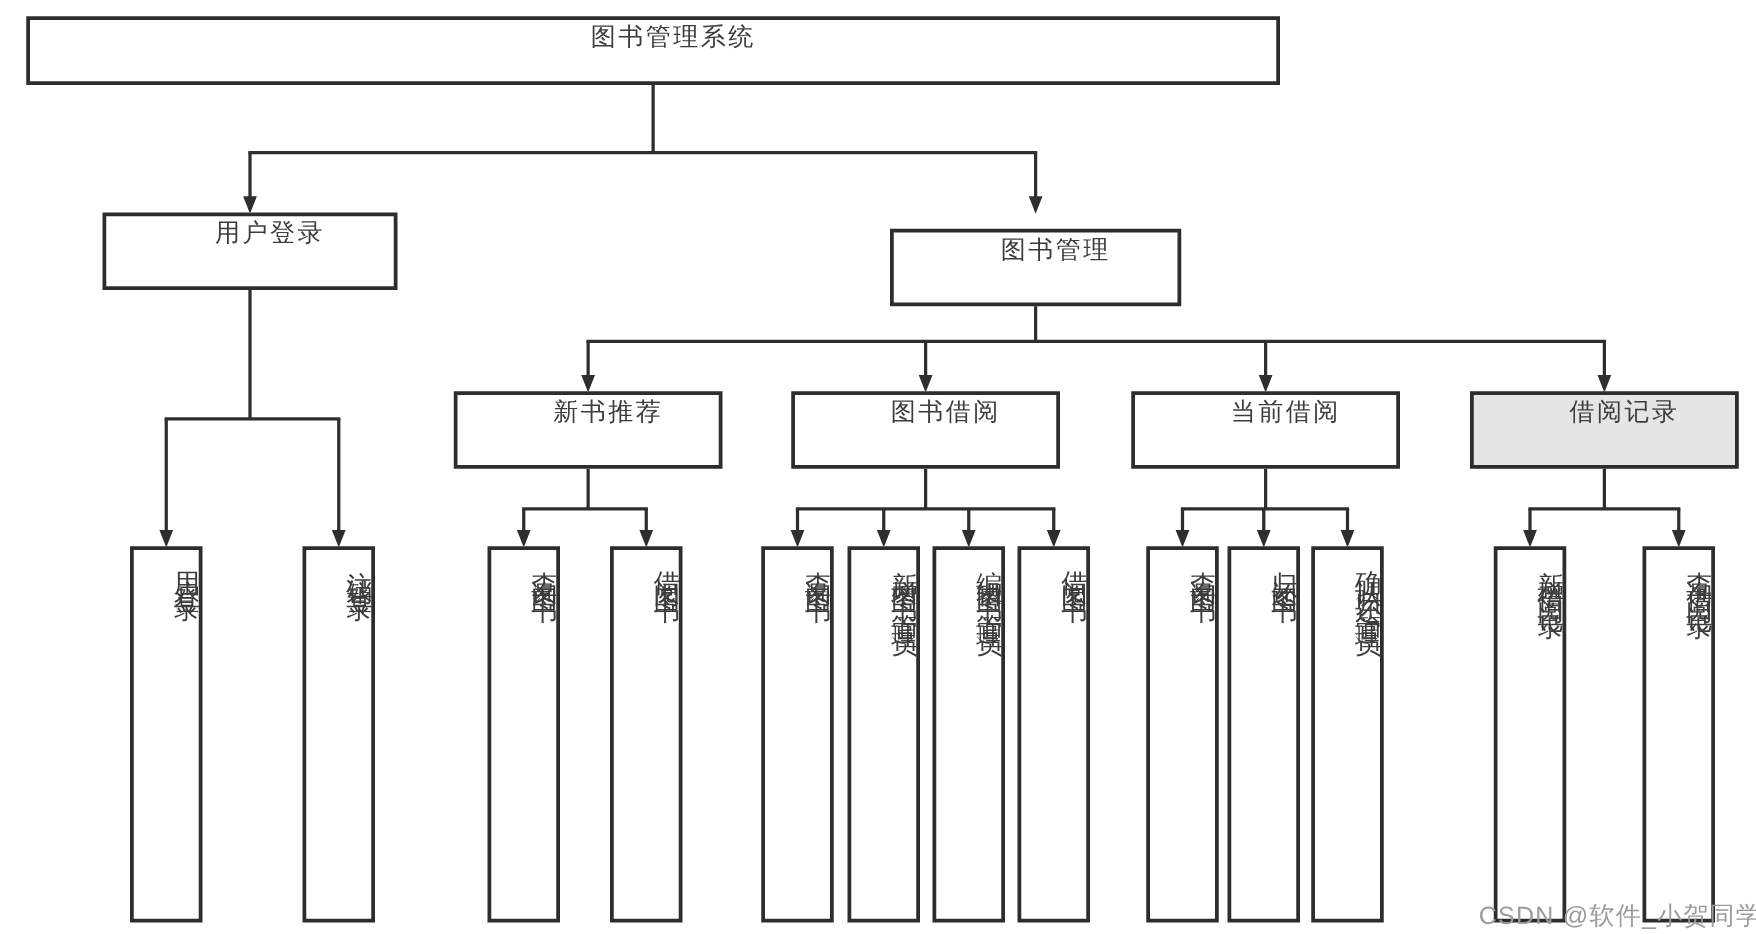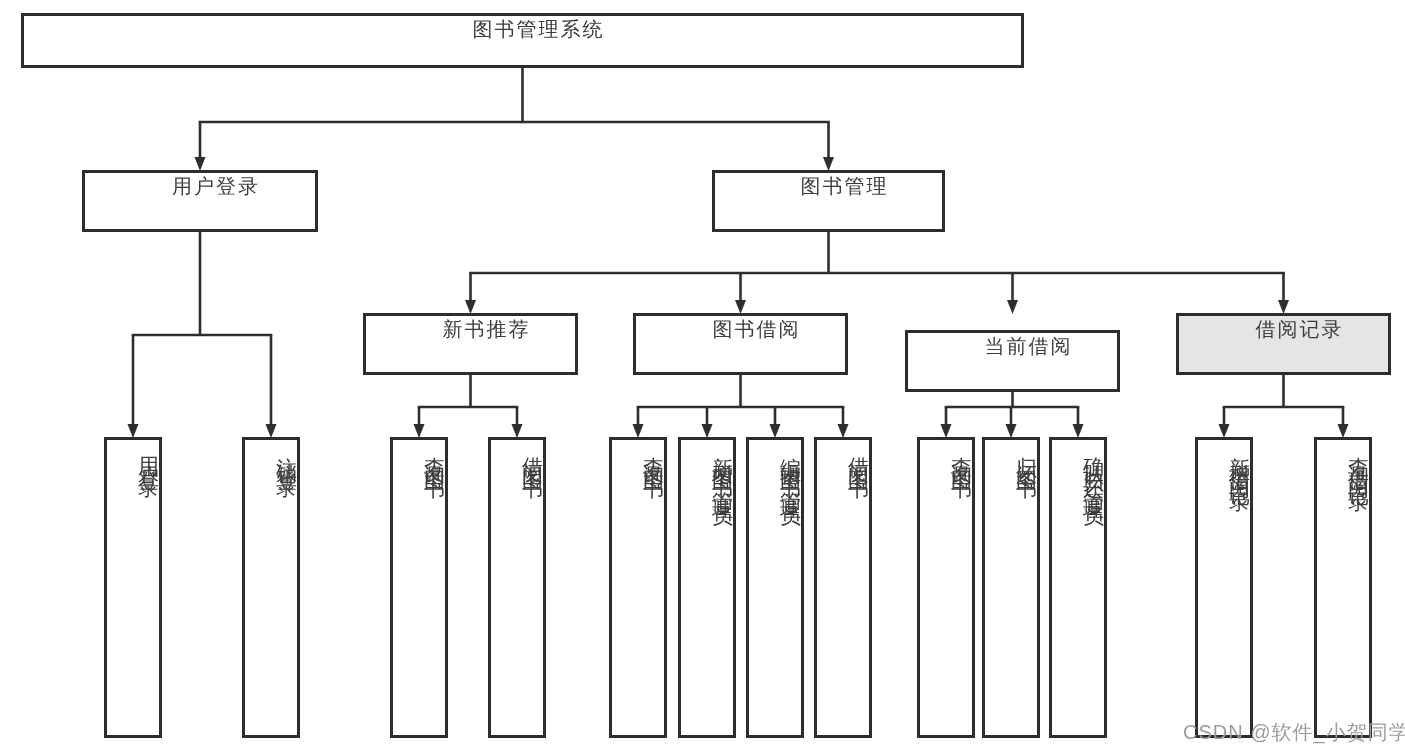--- a/index.html
+++ b/index.html
@@ -112,30 +112,30 @@
       <line x1="1343" y1="407" x2="1343" y2="427" stroke="#2e2e2e" stroke-width="2.6"></line>
       <polygon points="1337.5,424 1348.5,424 1343,438" fill="#2e2e2e"></polygon>
     </svg>
 
   <div class="node h" style="left: 21px; top: 13px; width: 1003px; height: 55px; border-color: rgb(45, 45, 45); background: rgb(255, 255, 255);">
       <span class="lbl" style="color: rgb(60, 60, 60);">图书管理系统</span>
     </div>
     <div class="node h" style="left: 82px; top: 170px; width: 236px; height: 62px; border-color: rgb(45, 45, 45); background: rgb(255, 255, 255);">
       <span class="lbl" style="color: rgb(60, 60, 60);">用户登录</span>
     </div>
-    <div class="node h" style="left: 712px; top: 170px; width: 233px; height: 62px; border-color: rgb(45, 45, 45); background: rgb(255, 255, 255);">
+    <div class="node h" style="left: 712px; top: 183px; width: 233px; height: 62px; border-color: rgb(45, 45, 45); background: rgb(255, 255, 255);">
       <span class="lbl" style="color: rgb(60, 60, 60);">图书管理</span>
     </div>
     <div class="node h" style="left: 633px; top: 313px; width: 215px; height: 62px; border-color: rgb(45, 45, 45); background: rgb(255, 255, 255);">
       <span class="lbl" style="color: rgb(60, 60, 60);">图书借阅</span>
     </div>
     <div class="node h" style="left: 363px; top: 313px; width: 215px; height: 62px; border-color: rgb(45, 45, 45); background: rgb(255, 255, 255);">
       <span class="lbl" style="color: rgb(60, 60, 60);">新书推荐</span>
     </div>
-    <div class="node h" style="left: 905px; top: 330px; width: 215px; height: 62px; border-color: rgb(45, 45, 45); background: rgb(255, 255, 255);">
+    <div class="node h" style="left: 905px; top: 313px; width: 215px; height: 62px; border-color: rgb(45, 45, 45); background: rgb(255, 255, 255);">
       <span class="lbl" style="color: rgb(60, 60, 60);">当前借阅</span>
     </div>
     <div class="node h" style="left: 1176px; top: 313px; width: 215px; height: 62px; border-color: rgb(45, 45, 45); background: #e5e5e5;">
       <span class="lbl" style="color: rgb(60, 60, 60);">借阅记录</span>
     </div>
     <div class="node v" style="left: 104px; top: 437px; width: 58px; height: 301px; border-color: rgb(45, 45, 45); background: rgb(255, 255, 255);">
       <span class="lbl" style="color: rgb(60, 60, 60);">用户登录</span>
     </div>
     <div class="node v" style="left: 242px; top: 437px; width: 58px; height: 301px; border-color: rgb(45, 45, 45); background: rgb(255, 255, 255);">
       <span class="lbl" style="color: rgb(60, 60, 60);">注销登录</span>

